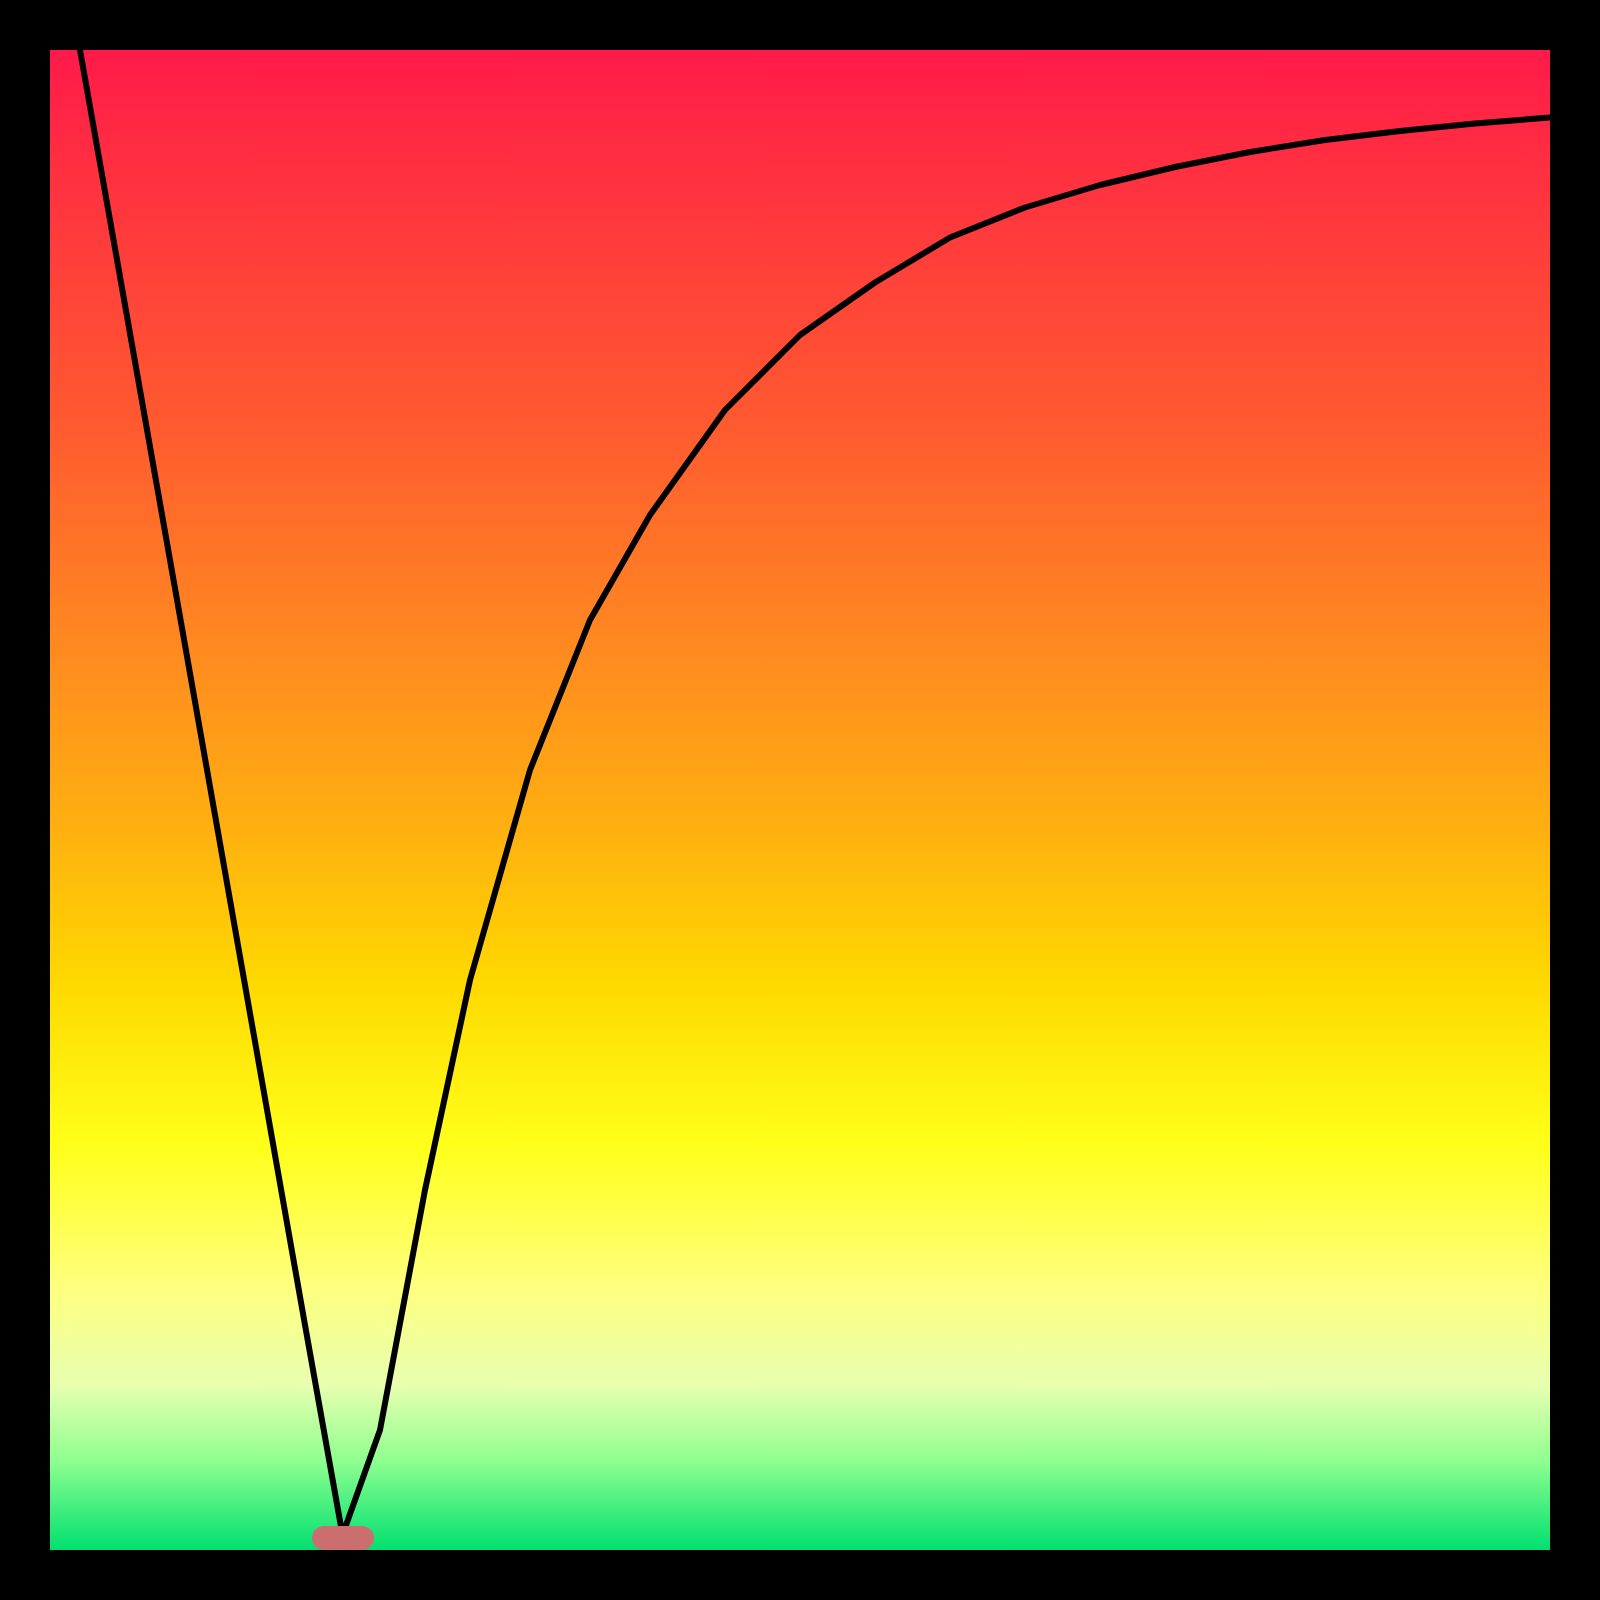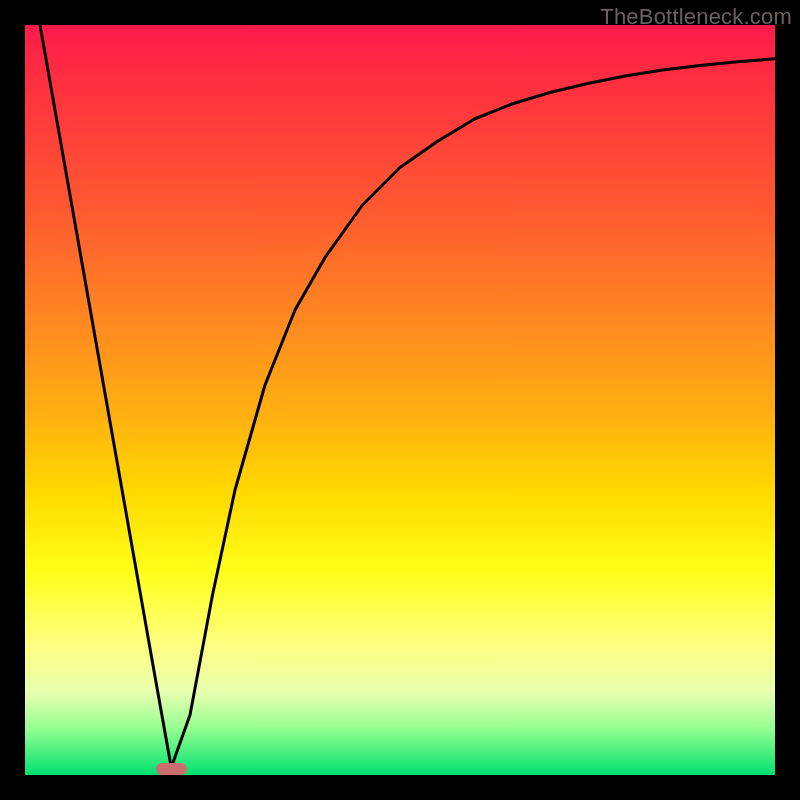--- a/index.html
+++ b/index.html
@@ -67,14 +67,13 @@
 <div class="chart-container">
 
   <div class="plot-area"></div>
 
   <svg class="curve-svg" viewBox="0 0 750 750" preserveAspectRatio="none">
     <path id="curve-path" d="M15.00 0.00 L37.50 127.50 L60.00 255.00 L82.50 382.50 L105.00 510.00 L127.50 637.50 L146.25 742.50 L165.00 690.00 L187.50 570.00 L210.00 465.00 L240.00 360.00 L270.00 285.00 L300.00 232.50 L337.50 180.00 L375.00 142.50 L412.50 116.25 L450.00 93.75 L487.50 78.75 L525.00 67.50 L562.50 58.50 L600.00 51.00 L637.50 45.00 L675.00 40.50 L712.50 36.75 L750.00 33.75" fill="none" stroke="#000" stroke-width="3" stroke-linejoin="round" stroke-linecap="round"></path>
   </svg>
 
   <div id="marker" class="marker" style="width: 31.5px; height: 12px; left: 155.5px; top: 763px;"></div>
 
-  <div class="attribution">TheBottleneck.com</div>
 </div>
 
 </body></html>

